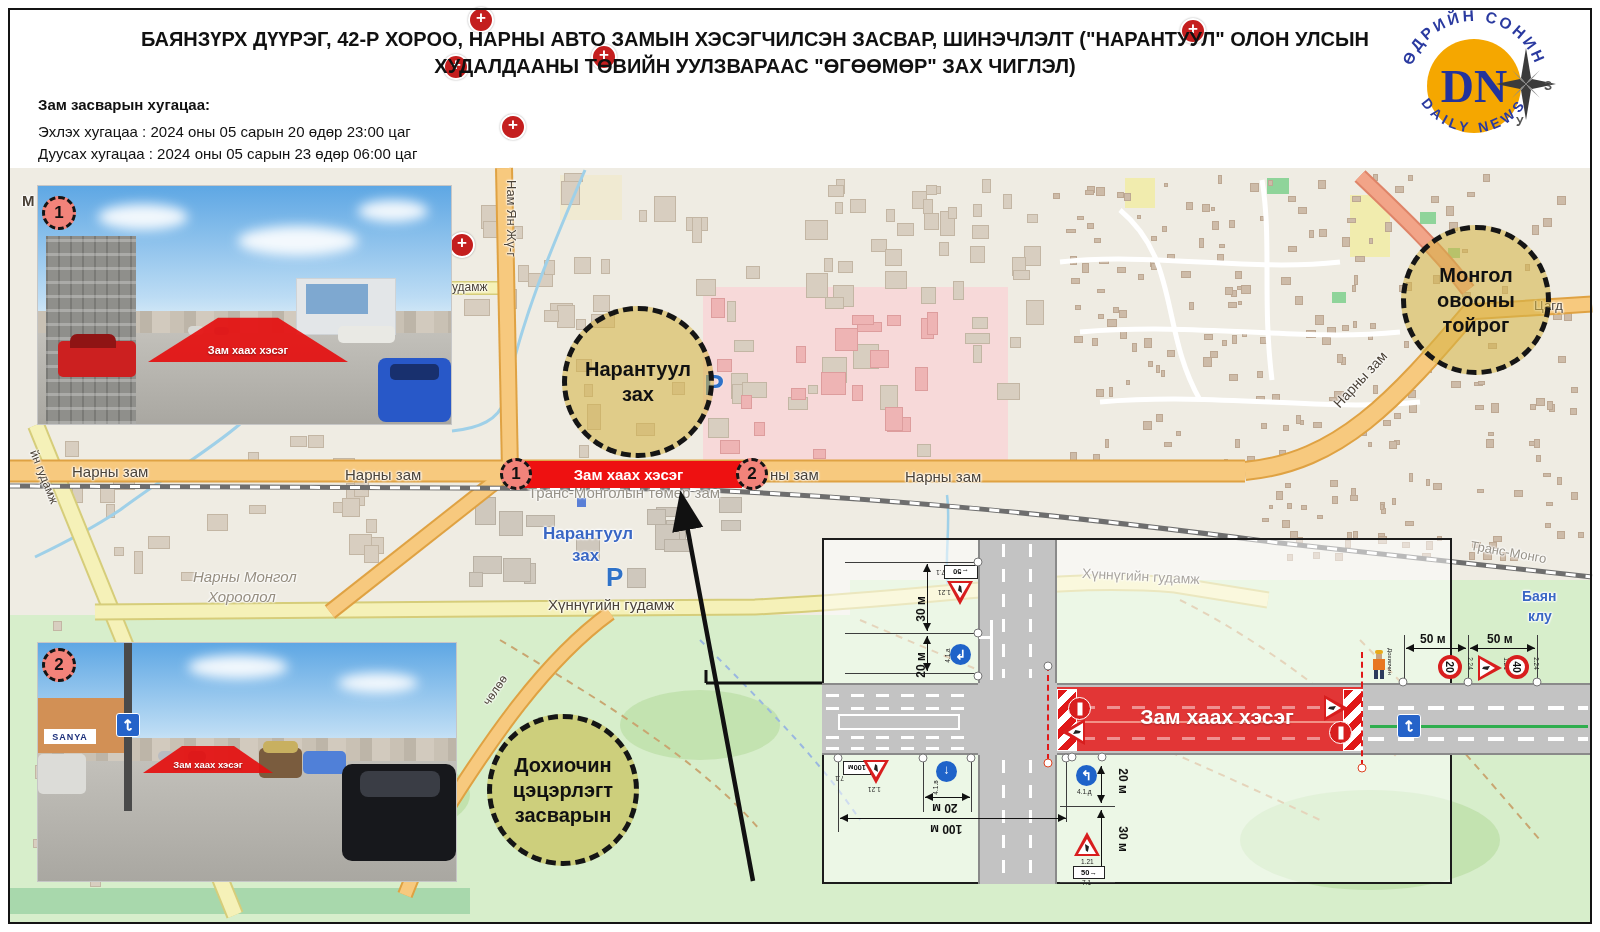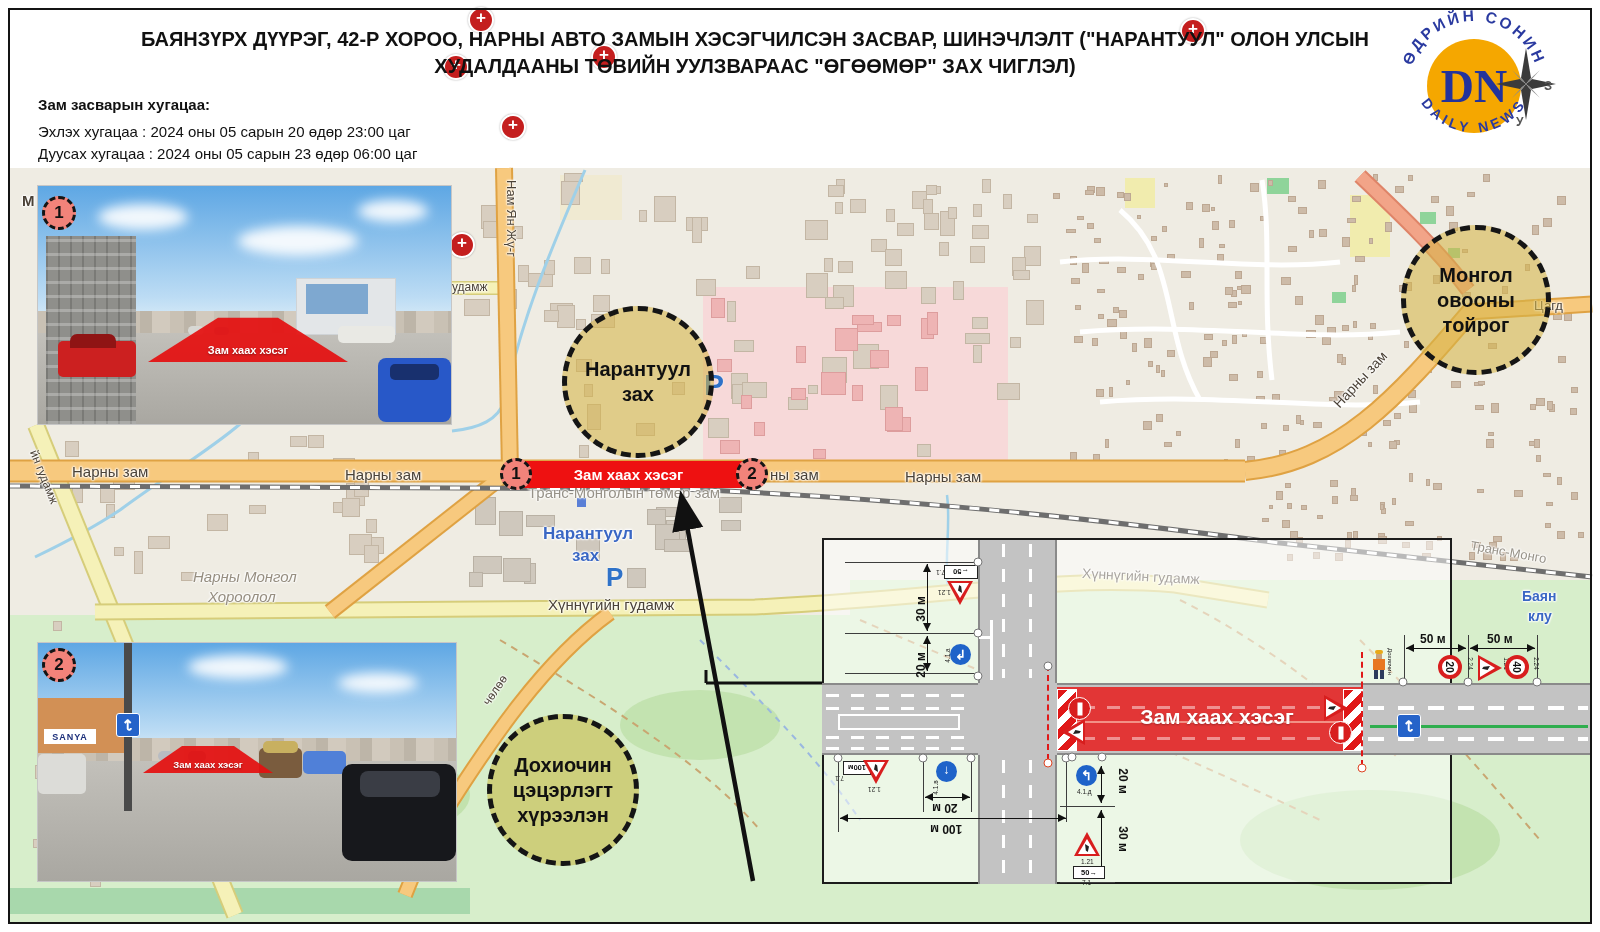--- a/index.html
+++ b/index.html
@@ -639,21 +639,21 @@
     <div>зах</div>
   </div>
   <div class="big-circle" style="left:1401px;top:225px;width:150px;height:150px;">
     <div>Монгол</div>
     <div>овооны</div>
     <div>тойрог</div>
   </div>
   <div class="big-circle" style="left:487px;top:714px;width:152px;height:152px;background:rgba(196,183,60,.55);">
     <div>Дохиочин</div>
     <div>цэцэрлэгт</div>
-    <div>хүрээлэн</div>
+    <div>засварын</div>
   </div>
 
   <div class="photo" style="left:37px;top:185px;width:413px;height:238px;">
     <div class="sky"></div>
     <div class="cloud" style="left:60px;top:18px;width:90px;height:26px;"></div>
     <div class="cloud" style="left:200px;top:40px;width:120px;height:30px;"></div>
     <div class="cloud" style="left:320px;top:14px;width:70px;height:22px;"></div>
     <div class="horizon" style="top:125px;height:22px;"></div>
     <div class="road" style="top:147px;height:91px;"></div>
     <div class="abs" style="left:8px;top:50px;width:90px;height:188px;background:#8f8f8b;

